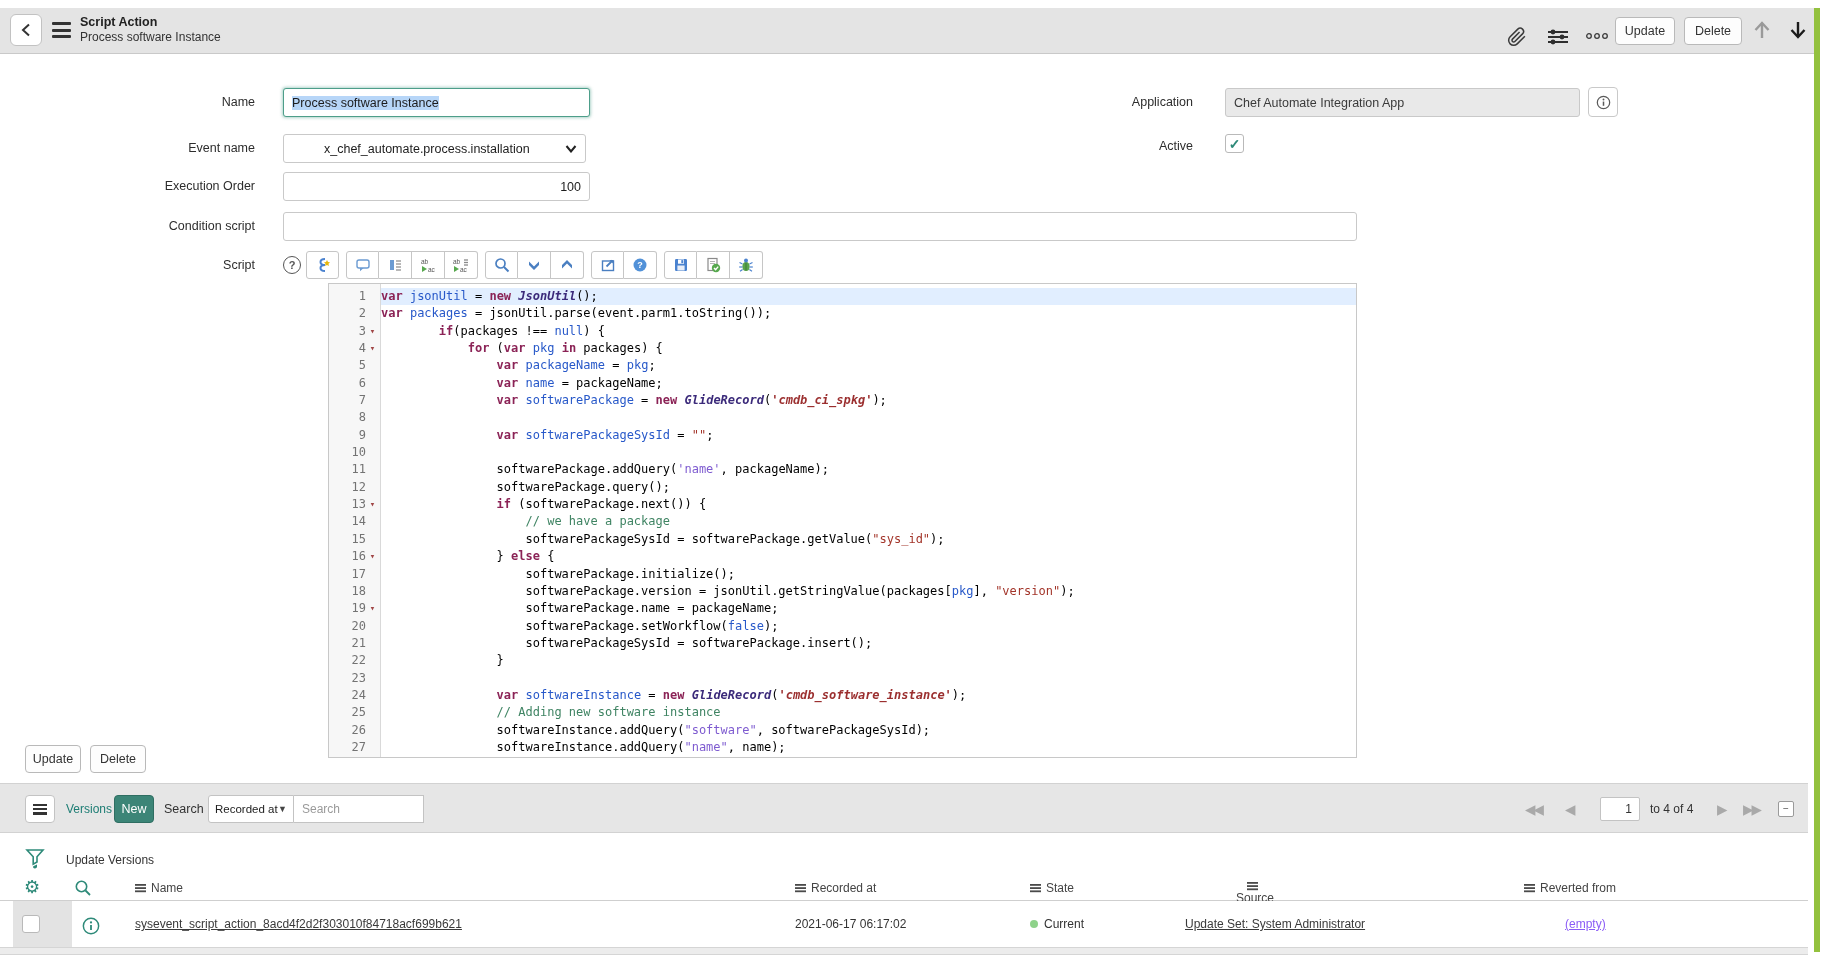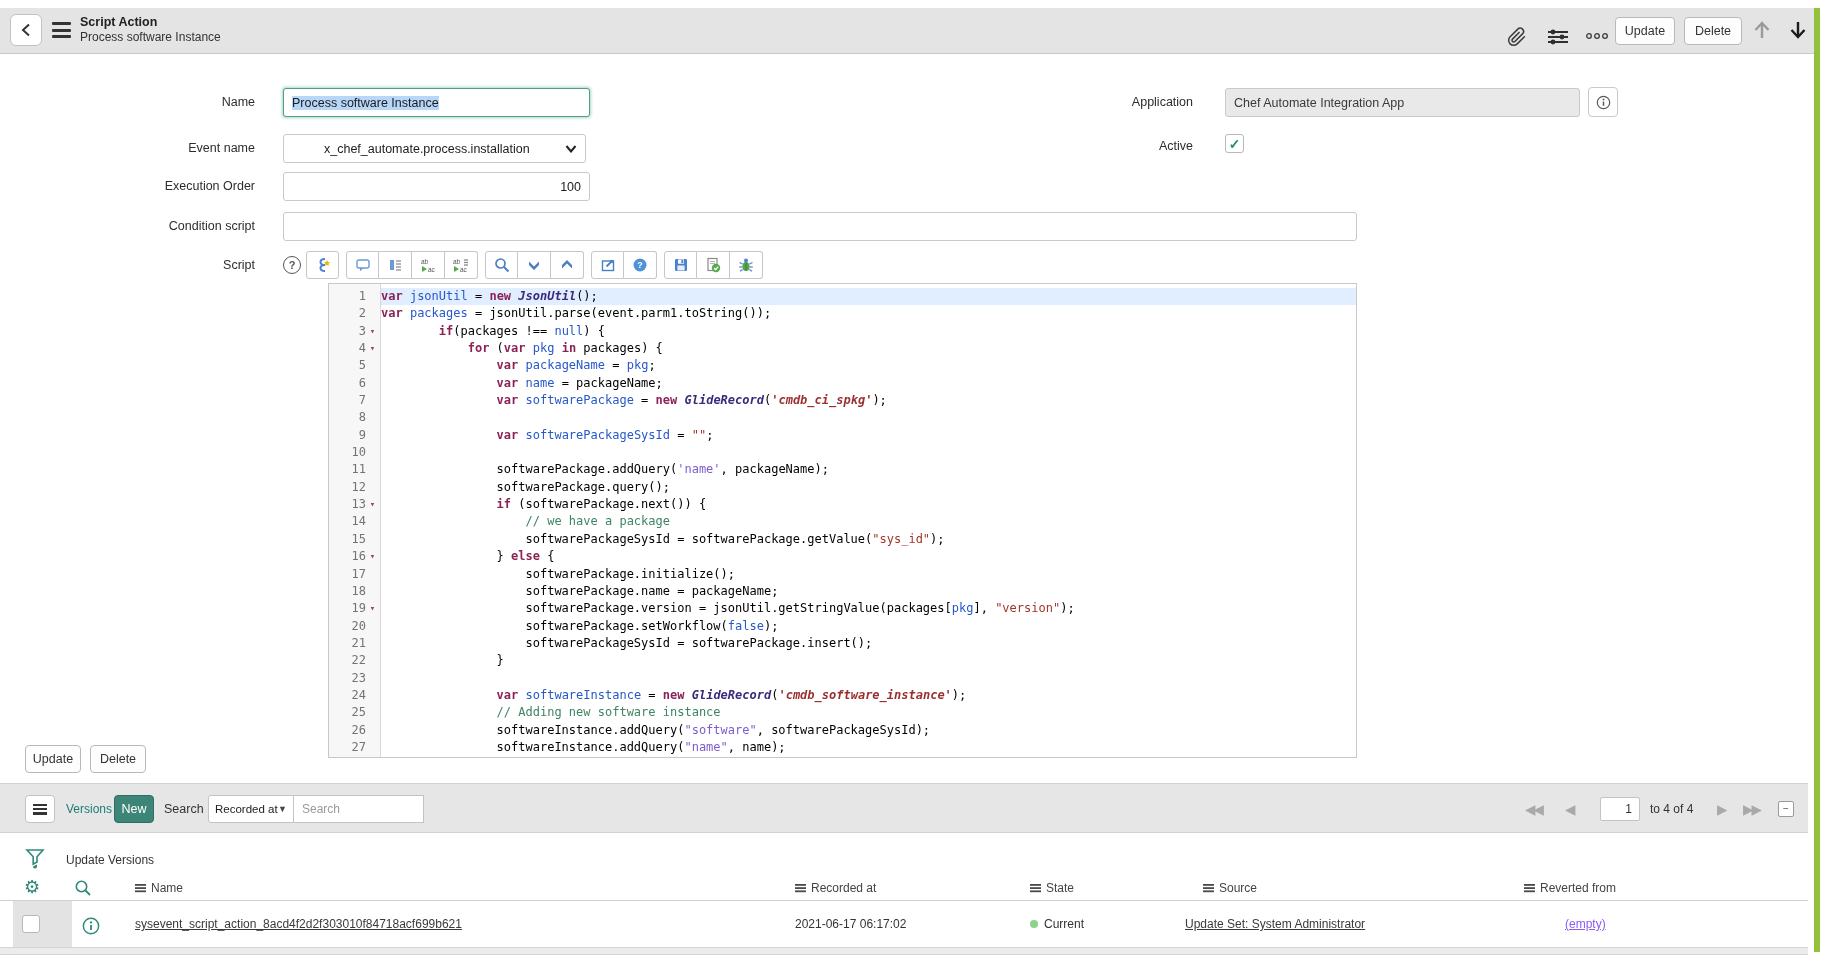--- a/index.html
+++ b/index.html
@@ -436,22 +436,22 @@
       <div class="cl"> </div>
       <div class="cl">				<span class="kw">var</span> <span class="def">softwarePackageSysId</span> = <span class="str">""</span>;</div>
       <div class="cl"> </div>
       <div class="cl">				softwarePackage.addQuery(<span class="fld">'name'</span>, packageName);</div>
       <div class="cl">				softwarePackage.query();</div>
       <div class="cl">				<span class="kw">if</span> (softwarePackage.next()) {</div>
       <div class="cl">					<span class="cmt">// we have a package</span></div>
       <div class="cl">					softwarePackageSysId = softwarePackage.getValue(<span class="str">"sys_id"</span>);</div>
       <div class="cl">				} <span class="kw">else</span> {</div>
       <div class="cl">					softwarePackage.initialize();</div>
+      <div class="cl">					softwarePackage.version = jsonUtil.getStringValue(packages[<span class="def">pkg</span>], <span class="str">"version"</span>);</div>
       <div class="cl">					softwarePackage.name = packageName;</div>
-      <div class="cl">					softwarePackage.version = jsonUtil.getStringValue(packages[<span class="def">pkg</span>], <span class="str">"version"</span>);</div>
       <div class="cl">					softwarePackage.setWorkflow(<span class="atm">false</span>);</div>
       <div class="cl">					softwarePackageSysId = softwarePackage.insert();</div>
       <div class="cl">				}</div>
       <div class="cl"> </div>
       <div class="cl">				<span class="kw">var</span> <span class="def">softwareInstance</span> = <span class="kw">new</span> <span class="typ">GlideRecord</span>(<span class="tbl">'cmdb_software_instance'</span>);</div>
       <div class="cl">				<span class="cmt">// Adding new software instance</span></div>
       <div class="cl">				softwareInstance.addQuery(<span class="fld">"software"</span>, softwarePackageSysId);</div>
       <div class="cl">				softwareInstance.addQuery(<span class="fld">"name"</span>, name);</div>
     </div>
 </div>
@@ -519,21 +519,21 @@
       <span>Recorded at</span>
     </div>
     <div class="hcol" style="left: 1030px;">
       <svg width="11" height="10" viewBox="0 0 11 10">
         <rect x="0" y="1" width="11" height="1.8" fill="#4a4a4a"></rect>
         <rect x="0" y="4.2" width="11" height="1.8" fill="#4a4a4a"></rect>
         <rect x="0" y="7.4" width="11" height="1.8" fill="#4a4a4a"></rect>
       </svg>
       <span>State</span>
     </div>
-    <div class="hcol" style="left: 1203px;">
+    <div class="hcol" style="left: 1236px; flex-direction: column;">
       <svg width="11" height="10" viewBox="0 0 11 10">
         <rect x="0" y="1" width="11" height="1.8" fill="#4a4a4a"></rect>
         <rect x="0" y="4.2" width="11" height="1.8" fill="#4a4a4a"></rect>
         <rect x="0" y="7.4" width="11" height="1.8" fill="#4a4a4a"></rect>
       </svg>
       <span>Source</span>
     </div>
     <div class="hcol" style="left: 1524px;">
       <svg width="11" height="10" viewBox="0 0 11 10">
         <rect x="0" y="1" width="11" height="1.8" fill="#4a4a4a"></rect>

